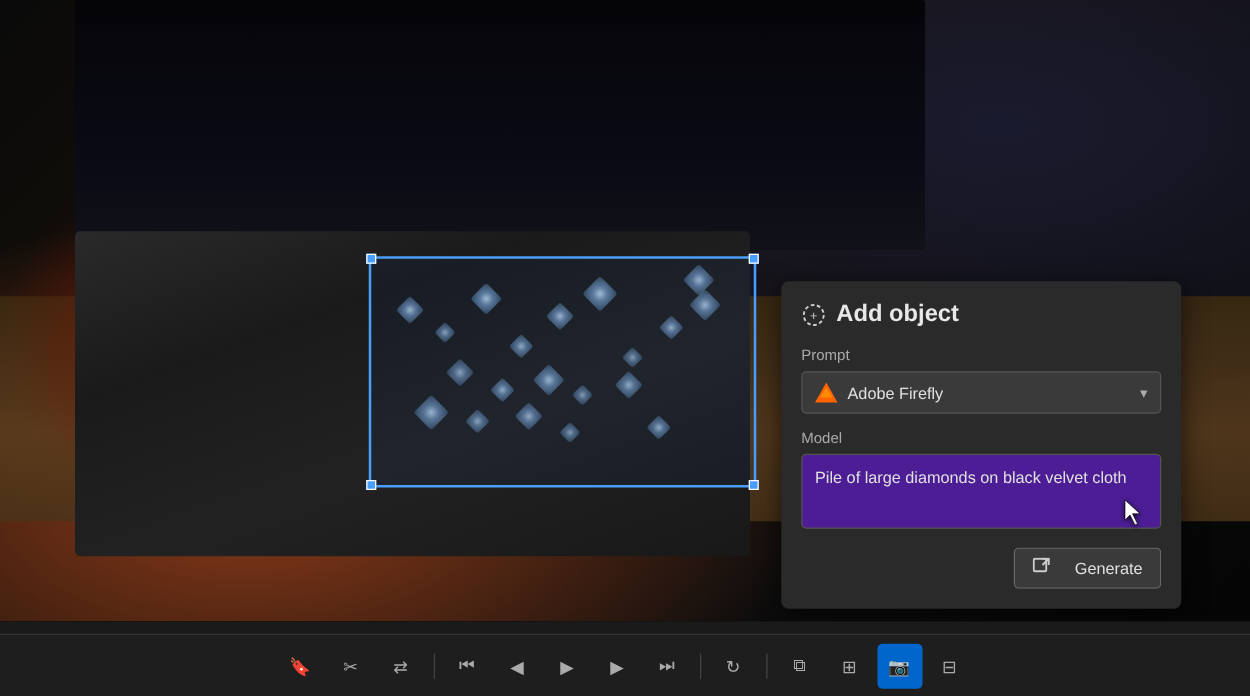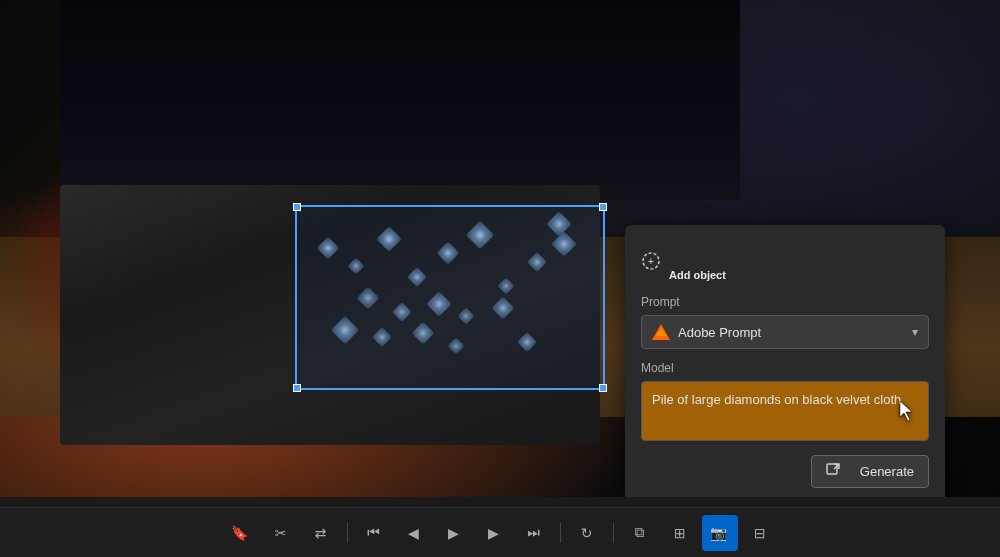--- a/index.html
+++ b/index.html
@@ -136,24 +136,23 @@
       width: 20px;
       height: 20px;
       display: flex;
       align-items: center;
       justify-content: center;
       color: #ccc;
       font-size: 16px;
     }
 
     .panel-title {
-      font-size: 11px;
+      font-size: 19px;
       font-weight: 600;
       color: #e8e8e8;
-      margin-top: 28px;
     }
 
     .panel-label {
       font-size: 12px;
       color: #aaa;
       margin-bottom: 6px;
       font-weight: 500;
     }
 
     .model-dropdown {
@@ -187,21 +186,21 @@
       color: #e0e0e0;
     }
 
     .chevron-icon {
       color: #aaa;
       font-size: 12px;
     }
 
     .prompt-textarea {
       width: 100%;
-      background: #a16207;
+      background: #4c1d95;
       border: 1px solid #555;
       border-radius: 4px;
       padding: 10px;
       color: #e0e0e0;
       font-size: 13px;
       resize: none;
       height: 60px;
       font-family: inherit;
       margin-bottom: 10px;
     }
@@ -352,21 +351,21 @@
       <span class="panel-title">Add object</span>
     </div>
 
     <div class="panel-label">Prompt</div>
 
     <div class="model-dropdown">
       <div class="model-dropdown-left">
         <div class="firefly-logo">
           <div class="firefly-triangle"></div>
         </div>
-        <span class="model-name">Adobe Prompt</span>
+        <span class="model-name">Adobe Firefly</span>
       </div>
       <span class="chevron-icon">▾</span>
     </div>
 
     <div class="panel-label">Model</div>
 
     <textarea class="prompt-textarea" style="">Pile of large diamonds on black velvet cloth</textarea>
 
     <div style="overflow: hidden;">
       <button class="generate-btn">

